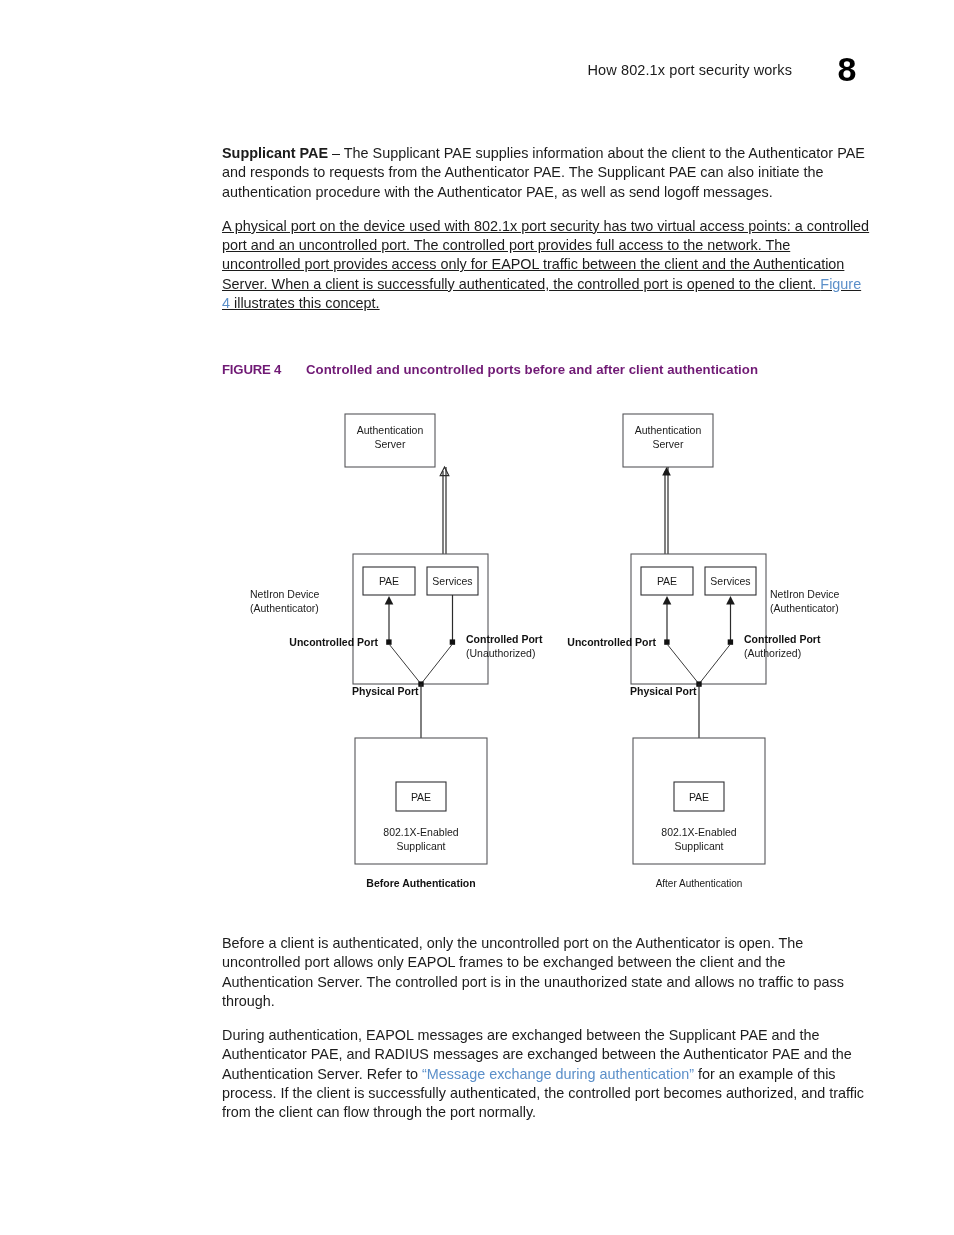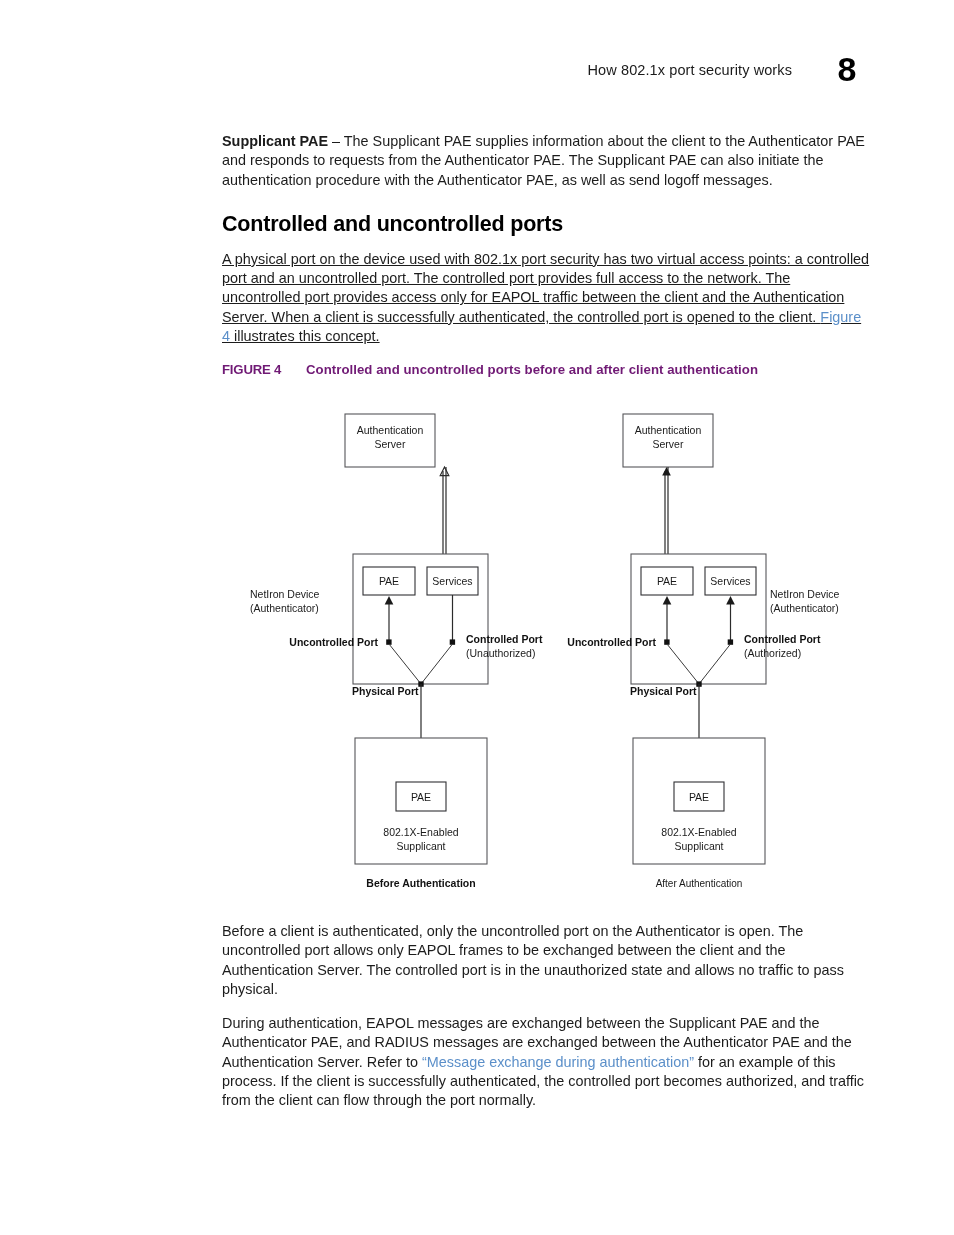--- a/index.html
+++ b/index.html
@@ -44,21 +44,21 @@
   }
 
   
   .content {
     position: absolute;
     left: 222px;
     top: 132px;
     width: 648px;
   }
   p.body {
-    margin: 0 0 15px 0;
+    margin: 12px 0 15px 0;
     font-size: 14.4px;
     line-height: 19.3px;
     color: #1c1c1c;
     text-align: left;
   }
   p.body.tight { margin-bottom: 0; text-decoration: underline; }
   .lead-term { font-weight: bold; }
   .xref {
     color: #5b8fc9;
   }
@@ -153,21 +153,20 @@
 
 <div class="page-header">
   <div class="header-title">How 802.1x port security works</div>
   <div class="header-pagenum">8</div>
 </div>
 
 <div class="content">
 
   <p class="body"><span class="lead-term">Supplicant PAE</span><span> – The Supplicant PAE supplies information about the client to the Authenticator PAE and responds to requests from the Authenticator PAE. The Supplicant PAE can also initiate the authentication procedure with the Authenticator PAE, as well as send logoff messages.</span></p>
 
-  <h2 class="section-title">Controlled and uncontrolled ports</h2>
 
   <p class="body tight"><span>A physical port on the device used with 802.1x port security has two virtual access points: a controlled port and an uncontrolled port. The controlled port provides full access to the network. The uncontrolled port provides access only for EAPOL traffic between the client and the Authentication Server. When a client is successfully authenticated, the controlled port is opened to the client. </span><span class="xref">Figure 4</span><span> illustrates this concept.</span></p>
 </div>
 
 <div class="figure-caption">
   <span class="fignum">FIGURE 4</span><span class="figtext">Controlled and uncontrolled ports before and after client authentication</span>
 </div>
 
 <div class="figure-area">
 <svg width="954" height="510" viewBox="0 0 954 510" xmlns="http://www.w3.org/2000/svg">
@@ -283,16 +282,16 @@
     <text class="dgm-text" x="699" y="404.5" text-anchor="middle">PAE</text>
     <text class="dgm-text" x="699" y="440" text-anchor="middle">802.1X-Enabled</text>
     <text class="dgm-text" x="699" y="454" text-anchor="middle">Supplicant</text>
 
     <text class="dgm-text-sm" x="699" y="491" text-anchor="middle">After Authentication</text>
   </g>
 </svg>
 </div>
 
 <div class="content-bottom">
-  <p class="body">Before a client is authenticated, only the uncontrolled port on the Authenticator is open. The uncontrolled port allows only EAPOL frames to be exchanged between the client and the Authentication Server. The controlled port is in the unauthorized state and allows no traffic to pass physical.</p>
+  <p class="body">Before a client is authenticated, only the uncontrolled port on the Authenticator is open. The uncontrolled port allows only EAPOL frames to be exchanged between the client and the Authentication Server. The controlled port is in the unauthorized state and allows no traffic to pass through.</p>
 
   <p class="body"><span>During authentication, EAPOL messages are exchanged between the Supplicant PAE and the Authenticator PAE, and RADIUS messages are exchanged between the Authenticator PAE and the Authentication Server. Refer to </span><span class="xref">“Message exchange during authentication”</span><span> for an example of this process. If the client is successfully authenticated, the controlled port becomes authorized, and traffic from the client can flow through the port normally.</span></p>
 </div>
 
 </body></html>

